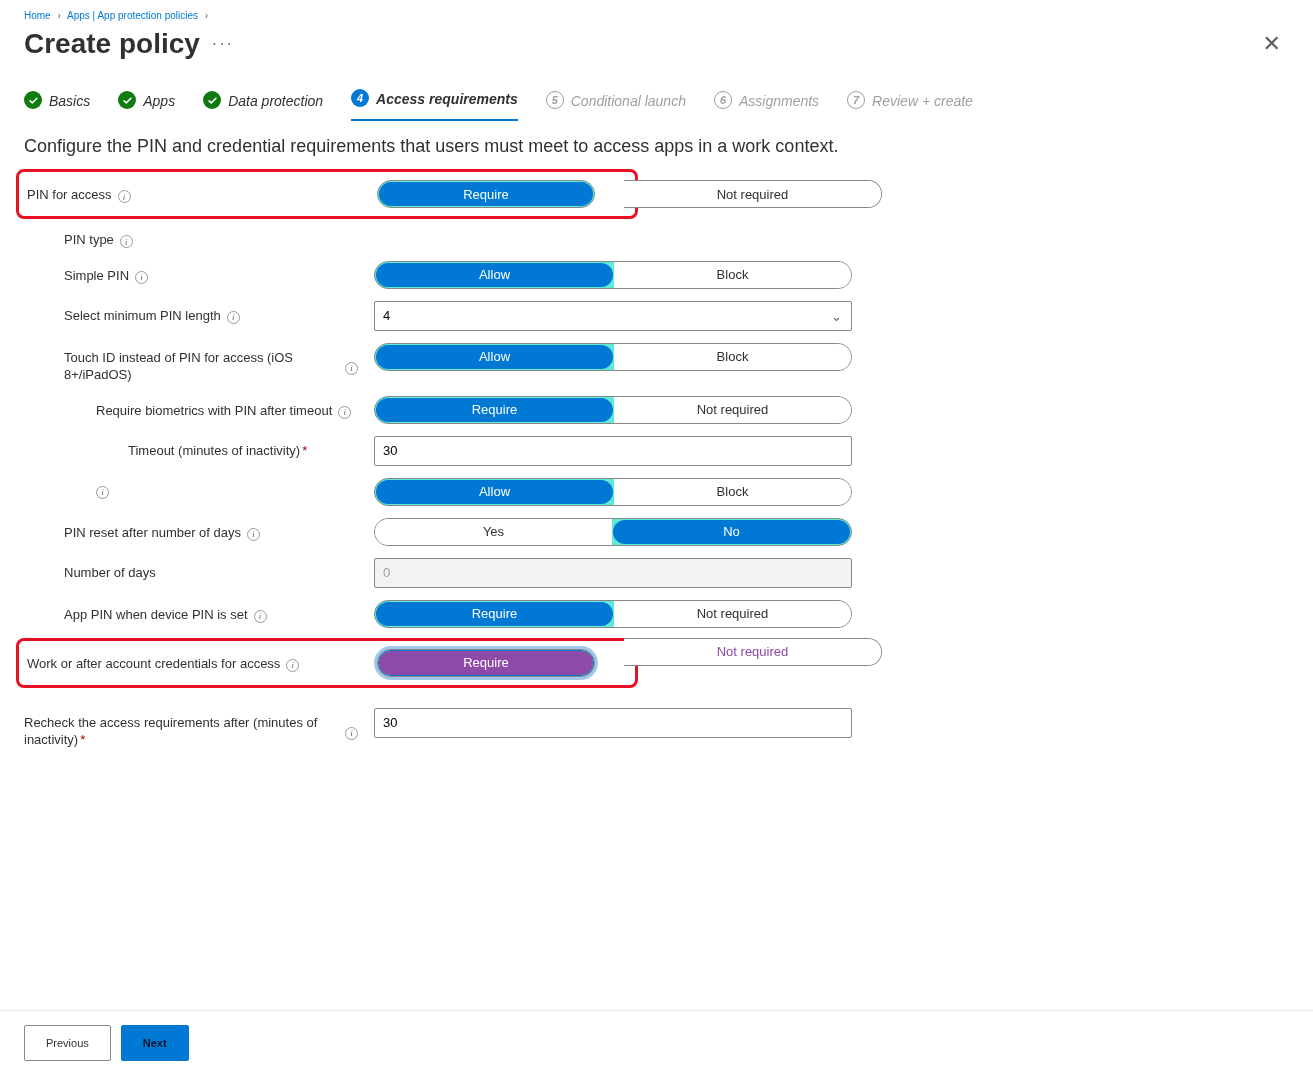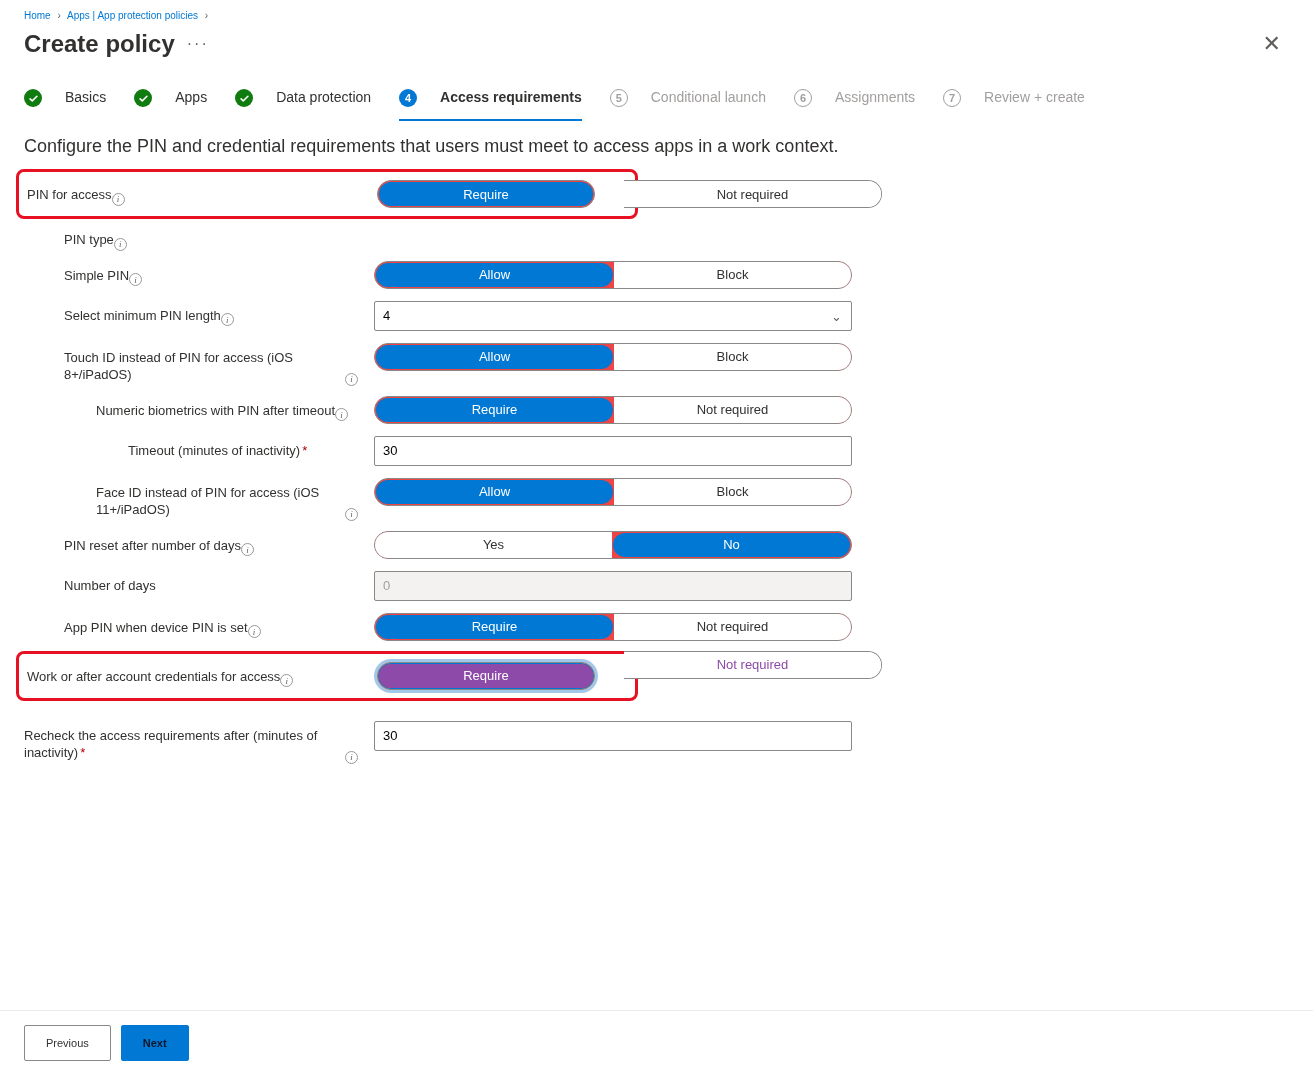--- a/index.html
+++ b/index.html
@@ -9,47 +9,47 @@
     font-size: 13px;
     color: #323130;
     background: #fff;
   }
   .page { padding: 10px 24px 0 24px; position: relative; min-height: 1089px; }
   .breadcrumb { font-size: 10px; margin-bottom: 6px; }
   .breadcrumb a { color: #0078d4; text-decoration: none; cursor:pointer; }
   .breadcrumb .sep { color: #605e5c; margin: 0 4px; }
   .title-row { display:flex; align-items:center; justify-content:space-between; margin-bottom:22px; }
   .title-left { display:flex; align-items:center; gap:12px; }
-  h1 { font-size: 24px; font-weight: 600; margin: 0; }
+  h1 { font-size: 28px; font-weight: 600; margin: 0; }
   .dots { color:#605e5c; font-size:16px; letter-spacing:2px; cursor:pointer; }
   .close-x { font-size:22px; color:#605e5c; cursor:pointer; font-weight:300; padding:4px 8px; }
   .tabs { display:flex; gap:28px; border-bottom:1px solid transparent; margin-bottom:14px; flex-wrap:wrap; }
-  .tab { display:flex; align-items:flex-start; gap:23px; padding:6px 0 12px 0; font-size:14px; cursor:pointer; position:relative; color:#323130; }
+  .tab { display:flex; align-items:flex-end; gap:7px; padding:6px 0 12px 0; font-size:14px; cursor:pointer; position:relative; color:#323130;font-style:italic; }
   .tab.active { border-bottom:2px solid #0078d4; font-weight:600; }
   .tab.future { color:#a19f9d; }
   .tab-badge { width:18px; height:18px; border-radius:50%; display:flex; align-items:center; justify-content:center; font-size:11px; font-weight:600; flex-shrink:0; }
   .badge-check { background:#107c10; color:#fff; }
   .badge-check svg { width:11px; height:11px; }
   .badge-num-act { background:#0078d4; color:#fff; }
   .badge-num-fut { border:1px solid #a19f9d; color:#a19f9d; background:#fff; }
   .desc { font-size:18px; color:#323130; margin-bottom:12px; }
   .fields { }
   .row { display:flex; align-items:flex-start; padding:6px 0; }
   .row.i1 { padding-left:40px; }
   .row.i2 { padding-left:72px; }
   .row.i3 { padding-left:104px; }
-  .label-col { width:350px; flex-shrink:0; padding-right:16px; padding-top:6px; display:flex; align-items:flex-end; }
+  .label-col { width:350px; flex-shrink:0; padding-right:16px; padding-top:6px; display:flex; align-items:center; gap:6px; }
   .row.i1 .label-col { width:310px; }
   .row.i2 .label-col { width:278px; }
   .row.i3 .label-col { width:246px; }
   .label-text { line-height:1.35; }
   .info-icon { width:13px; height:13px; border:1px solid #999; border-radius:50%; display:inline-flex; align-items:center; justify-content:center; font-size:9px; color:#666; flex-shrink:0; position:relative; top:2px; font-family:Georgia,serif; font-style:italic; }
   .req-star { color:#a80000; margin-left:2px; }
   .ctrl-col { flex:0 0 auto; }
-  .pill-group { display:flex; border:1px solid #8a8886; border-radius:999px; overflow:hidden; width:478px; height:28px; background:#ef4444; }
+  .pill-group { display:flex; border:1px solid #8a8886; border-radius:999px; overflow:hidden; width:478px; height:28px; background:#5eead4; }
   .pill-group.purple-focus { box-shadow:0 0 0 1px #0078d4 inset, 0 0 0 3px #a3c7e8; }
   .pill { flex:1; display:flex; align-items:center; justify-content:center; font-size:13px; cursor:pointer; background:#fff; color:#323130; }
   .pill.sel { background:#0078d4; color:#fff; border-radius:999px; margin:1px; }
   .pill.sel-purple { background:#8d4aa8; color:#fff; border-radius:999px; margin:1px; }
   .pill.purple-txt { color:#8d4aa8; }
   .select-wrap { position:relative; width:478px; }
   .select-wrap select, .text-input { width:478px; height:30px; border:1px solid #8a8886; border-radius:2px; padding:0 8px; font-size:13px; font-family:inherit; background:#fff; }
   .select-wrap .chev { position:absolute; right:10px; top:50%; transform:translateY(-50%); pointer-events:none; color:#605e5c; }
   .text-input.disabled { background:#f3f2f1; color:#a19f9d; }
   .hl-box { border:3px solid #e81123; border-radius:8px; padding:2px 2px 2px 0; margin-left:-8px; }
@@ -192,21 +192,21 @@
     <div class="ctrl-col">
       <div class="pill-group">
         <div class="pill sel">Allow</div>
         <div class="pill">Block</div>
       </div>
     </div>
   </div>
 
   <div class="row i2">
     <div class="label-col">
-      <span class="label-text">Numeric biometrics with PIN after timeout</span>
+      <span class="label-text">Require biometrics with PIN after timeout</span>
       <span class="info-icon">i</span>
     </div>
     <div class="ctrl-col">
       <div class="pill-group">
         <div class="pill sel">Require</div>
         <div class="pill">Not required</div>
       </div>
     </div>
   </div>
 
@@ -214,21 +214,20 @@
     <div class="label-col">
       <span class="label-text"><span>Timeout (minutes of inactivity)</span><span class="req-star">*</span></span>
     </div>
     <div class="ctrl-col">
       <input class="text-input" value="30" style="">
     </div>
   </div>
 
   <div class="row i2">
     <div class="label-col">
-      <span class="label-text">Face ID instead of PIN for access (iOS 11+/iPadOS)</span>
       <span class="info-icon">i</span>
     </div>
     <div class="ctrl-col">
       <div class="pill-group">
         <div class="pill sel">Allow</div>
         <div class="pill">Block</div>
       </div>
     </div>
   </div>
 

